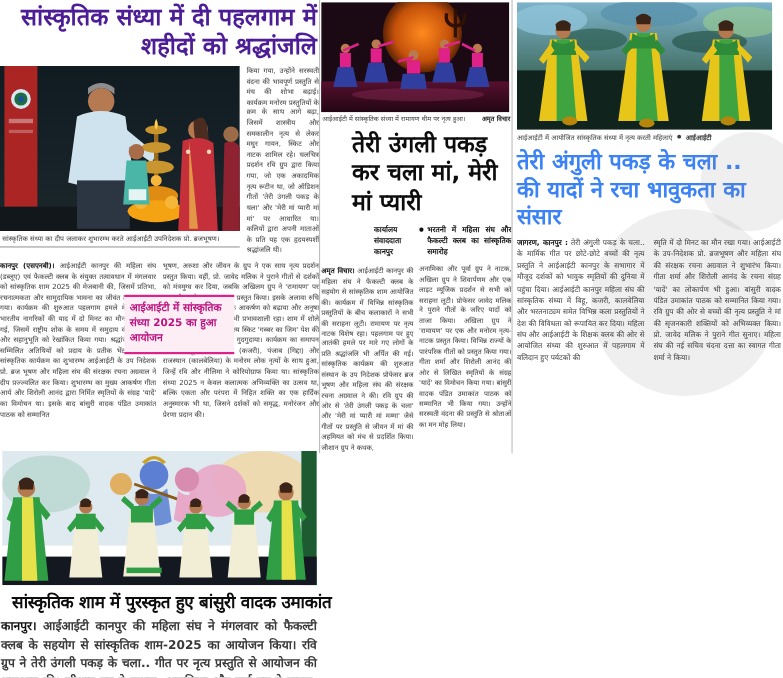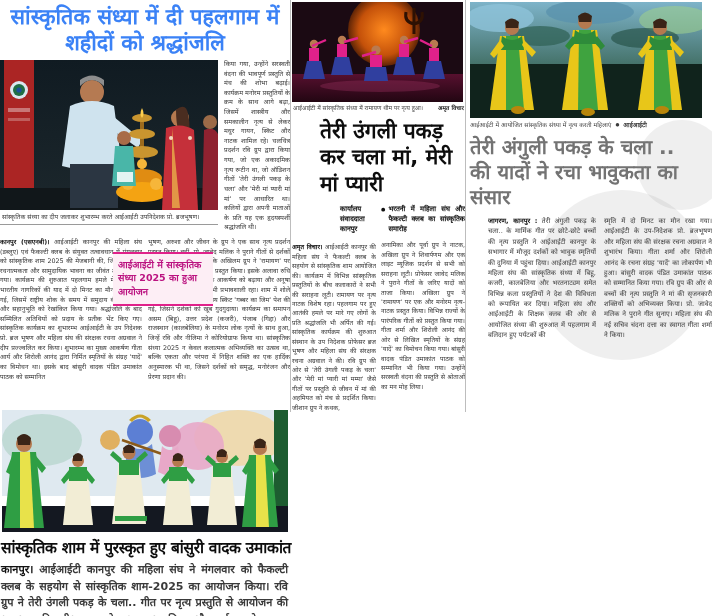--- a/index.html
+++ b/index.html
@@ -2,62 +2,62 @@
 <html><head>
 <meta charset="utf-8">
 <style>
   html,body{margin:0;padding:0;background:#ffffff;}
   #page{position:relative;width:712px;height:616px;background:#ffffff;overflow:hidden;
         font-family:"DejaVu Sans","Liberation Sans",sans-serif;color:#2e2e2e;}
   .clip{position:absolute;}
   .vdiv{position:absolute;top:0;width:1px;height:412px;background:#bdbdbd;}
   
   #clip-tribute{left:0;top:0;width:290px;height:412px;}
-  .a1-headline{margin:4px 2px 0;text-align:center;font-size:21.5px;line-height:1.22;
-               font-weight:800;color:#3b82f6;}
+  .a1-headline{margin:4px 2px 0;text-align:right;font-size:21.5px;line-height:1.22;
+               font-weight:800;color:#4c1d95;}
   .a1-main{position:absolute;left:0;top:60px;width:290px;display:flex;}
   .a1-photo-wrap{width:218px;}
   .a1-photo{width:218px;height:150px;display:block;}
   .a1-caption{font-size:6.3px;color:#3c3c3c;padding:2px 2px 3px;border-bottom:1px solid #9a9a9a;}
   .a1-side{width:66px;margin-left:6px;font-size:6.4px;line-height:1.5;text-align:justify;
            height:170px;overflow:hidden;color:#3a3a3a;}
   .a1-body{position:absolute;left:0;top:238px;width:290px;height:172px;display:flex;gap:6px;
            font-size:6.4px;line-height:1.5;text-align:justify;color:#3a3a3a;overflow:hidden;}
   .a1-col{width:142px;overflow:hidden;}
-  .a1-box{position:absolute;left:113px;top:252px;width:100px;height:54px;background:#fdeef5;
+  .a1-box{position:absolute;left:113px;top:268px;width:100px;height:54px;background:#fdeef5;
           border-top:2px solid #e0218a;border-bottom:2px solid #e0218a;color:#bb1380;
           font-weight:bold;font-size:9.5px;line-height:1.4;padding:4px 5px;box-sizing:border-box;}
   
   #clip-amrit{left:292px;top:0;width:173px;height:412px;}
   .a2-photo{display:block;width:171px;height:100px;margin-top:2px;}
   .a2-caprow{display:flex;justify-content:space-between;align-items:flex-start;
              font-size:5.9px;color:#3c3c3c;padding:2px 1px 0;}
   .a2-credit{font-weight:bold;white-space:nowrap;margin-left:4px;color:#222;}
   .a2-headline{margin:6px 0 0;font-size:21px;line-height:1.25;font-weight:800;color:#0d0d0d;padding-left:28px;}
   .a2-body{display:flex;gap:5px;margin-top:7px;font-size:6.3px;line-height:1.5;
            text-align:justify;color:#3a3a3a;height:228px;overflow:hidden;}
   .a2-col{width:84px;overflow:hidden;}
   .a2-byline{font-weight:bold;font-size:6.8px;color:#111;margin:0 0 8px;padding-left:48px;}
   .a2-bullet{font-weight:bold;font-size:6.8px;color:#111;margin:0 0 6px;display:flex;gap:3px;}
   .a2-bullet .dot{font-size:5px;line-height:2;}
   
   #clip-jagran{left:467px;top:0;width:245px;height:412px;}
   .a3-photo{display:block;width:232px;height:116px;margin:2px 0 0 3px;}
   .a3-caprow{display:flex;justify-content:flex-start;gap:4px;font-size:6.2px;color:#3c3c3c;
              padding:2px 0 0 3px;}
-  .a3-headline{margin:6px 16px 0 3px;font-size:20px;line-height:1.25;font-weight:800;color:#737373;}
-  .a3-body{display:flex;gap:8px;margin:6px 0 0 21px;font-size:6.7px;line-height:1.55;
+  .a3-headline{margin:6px 16px 0 3px;font-size:20px;line-height:1.25;font-weight:800;color:#3b82f6;}
+  .a3-body{display:flex;gap:8px;margin:6px 0 0 3px;font-size:6.7px;line-height:1.55;
            text-align:justify;color:#3a3a3a;height:212px;overflow:hidden;position:relative;z-index:1;}
   .a3-col{width:116px;overflow:hidden;}
   .wm{position:absolute;border-radius:50%;background:rgba(130,130,130,0.13);z-index:0;}
   
   #clip-bansuri{left:0;top:408px;width:290px;height:208px;}
   .a4-photo{display:block;width:286px;height:122px;margin:2px 0 0 2px;}
   .a4-headline{margin:4px 0 0 1px;font-size:15.5px;font-weight:800;color:#0d0d0d;
-               white-space:nowrap;letter-spacing:-0.3px;}
+               white-space:nowrap;letter-spacing:-0.3px;padding-left:10px;}
   .a4-body{margin:4px 2px 0 1px;font-size:11px;line-height:1.5;text-align:justify;color:#3a3a3a;font-weight:bold;}
   b.lead{color:#111;}
 </style>
 </head>
 <body>
 
 <div id="page">
 
   <section class="clip" id="clip-tribute">
     <h1 class="a1-headline">सांस्कृतिक संध्या में दी पहलगाम में शहीदों को श्रद्धांजलि</h1>

